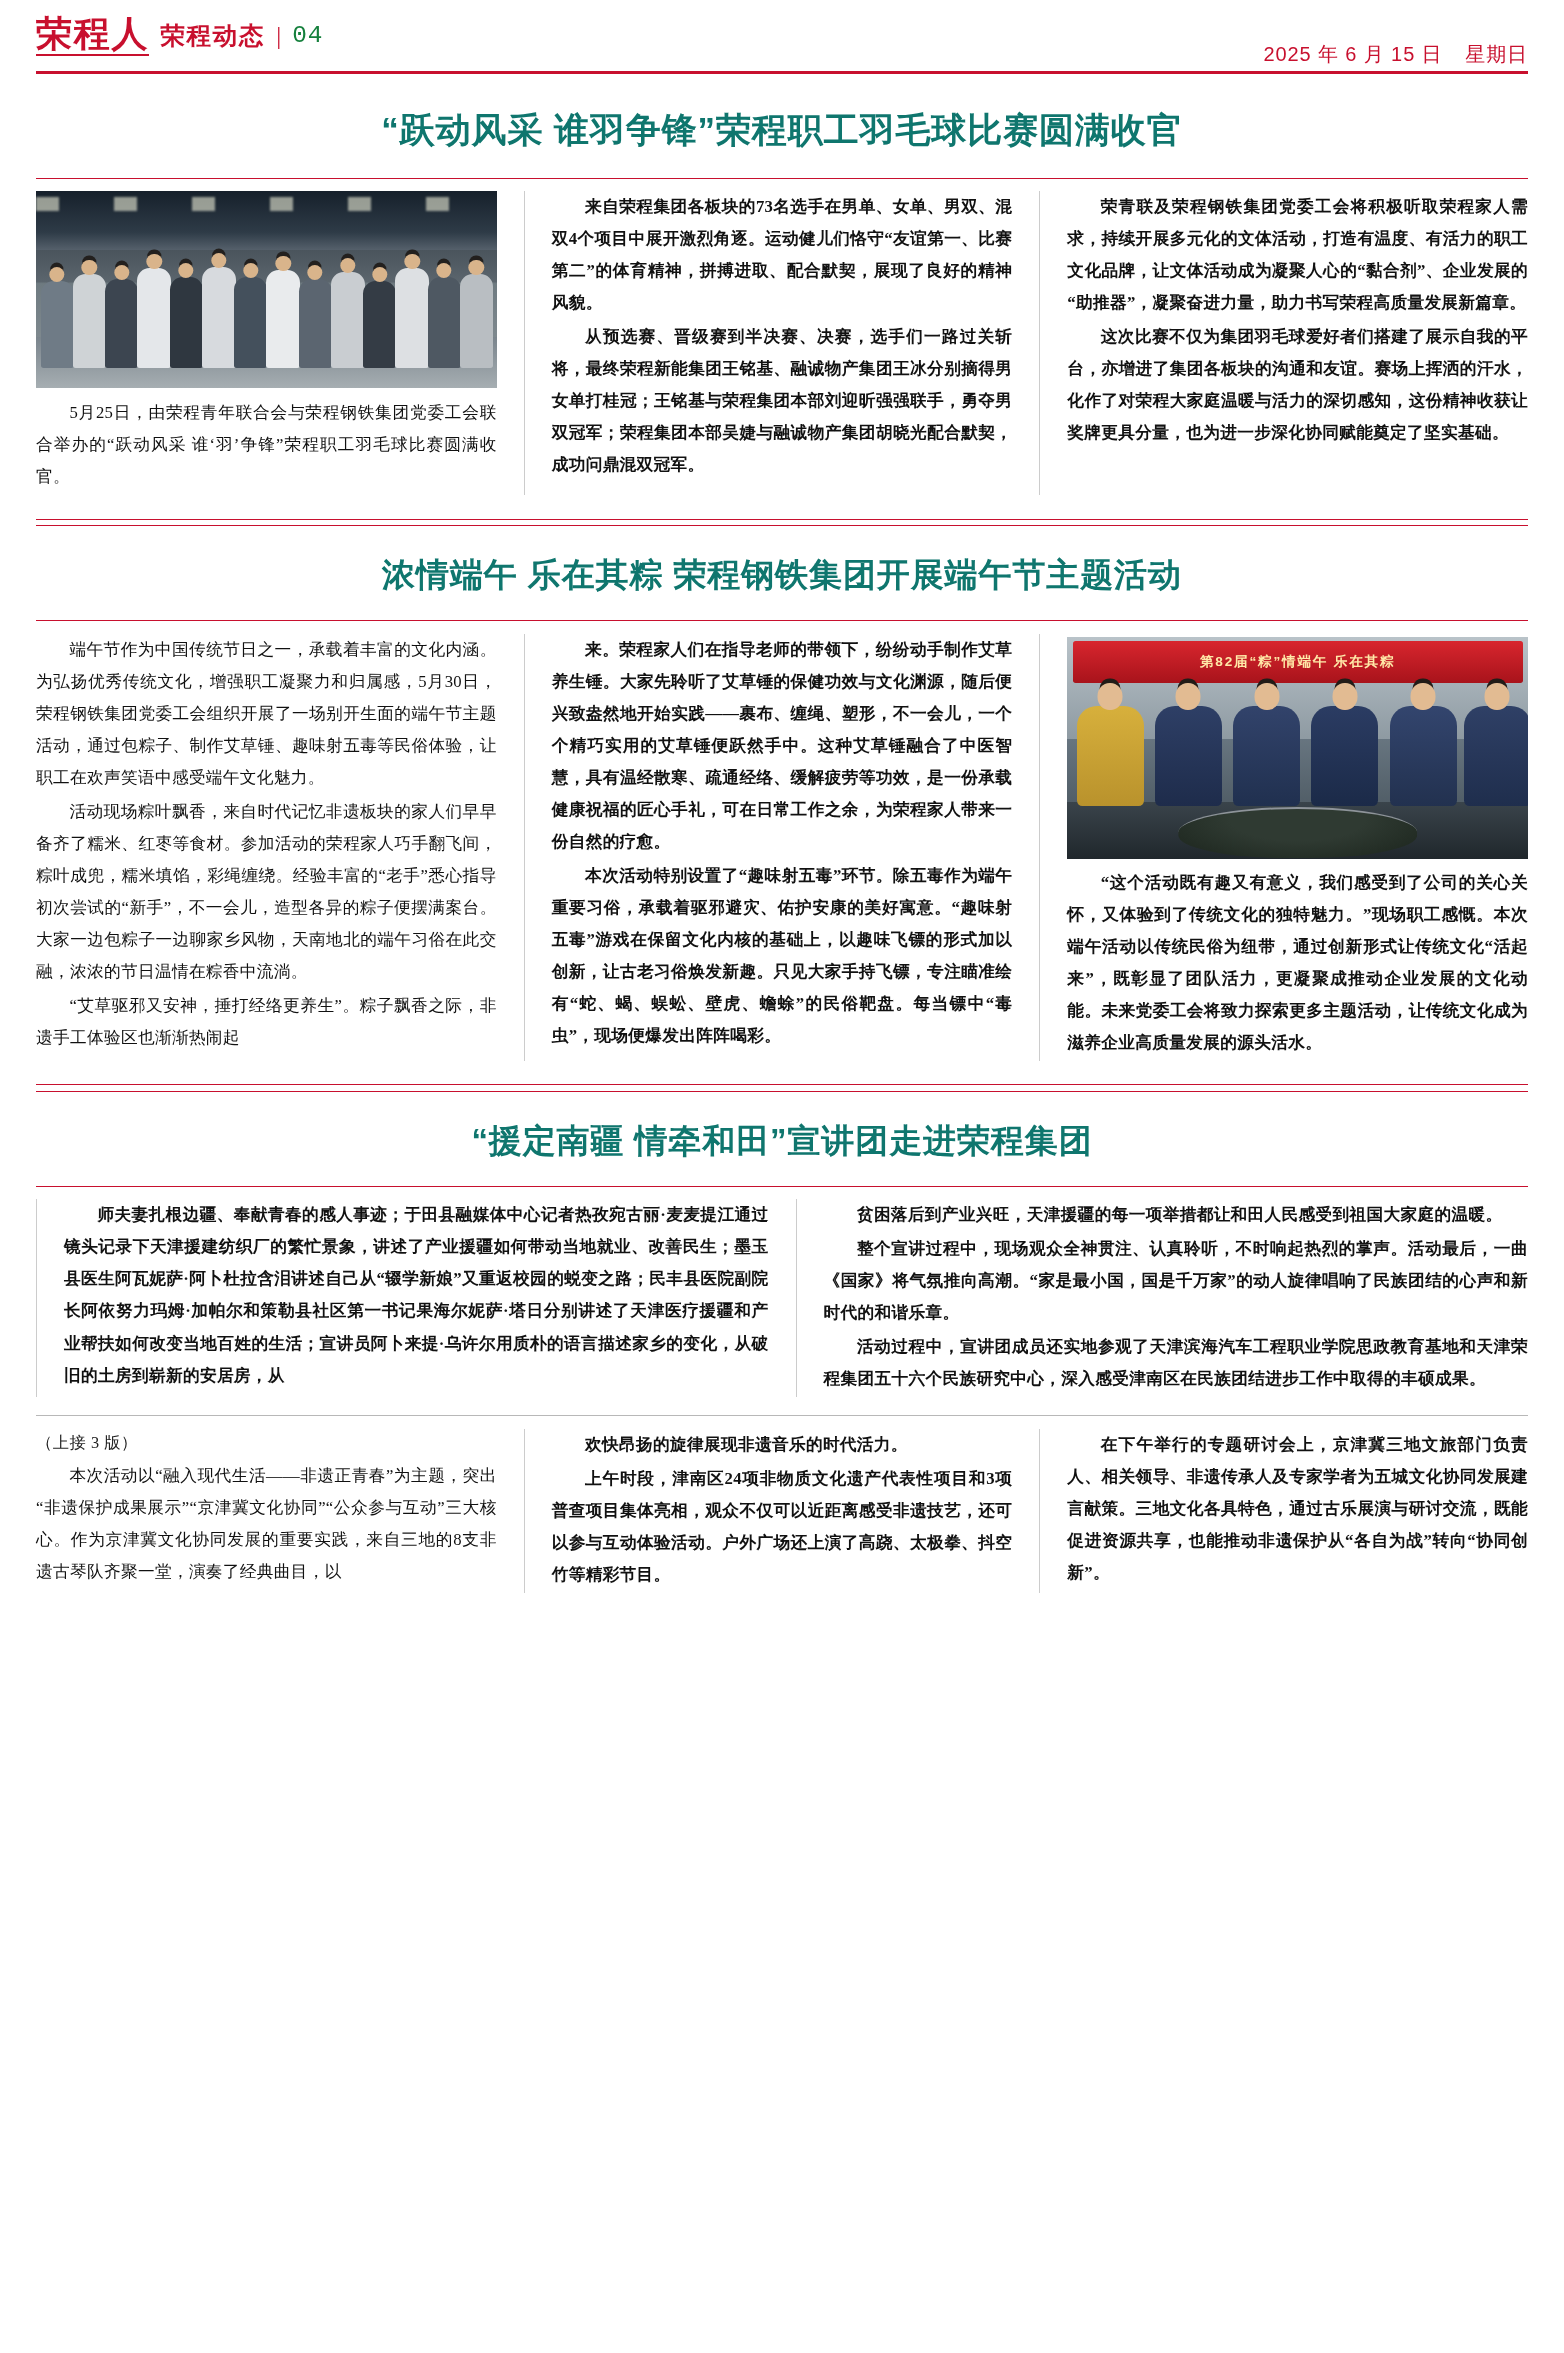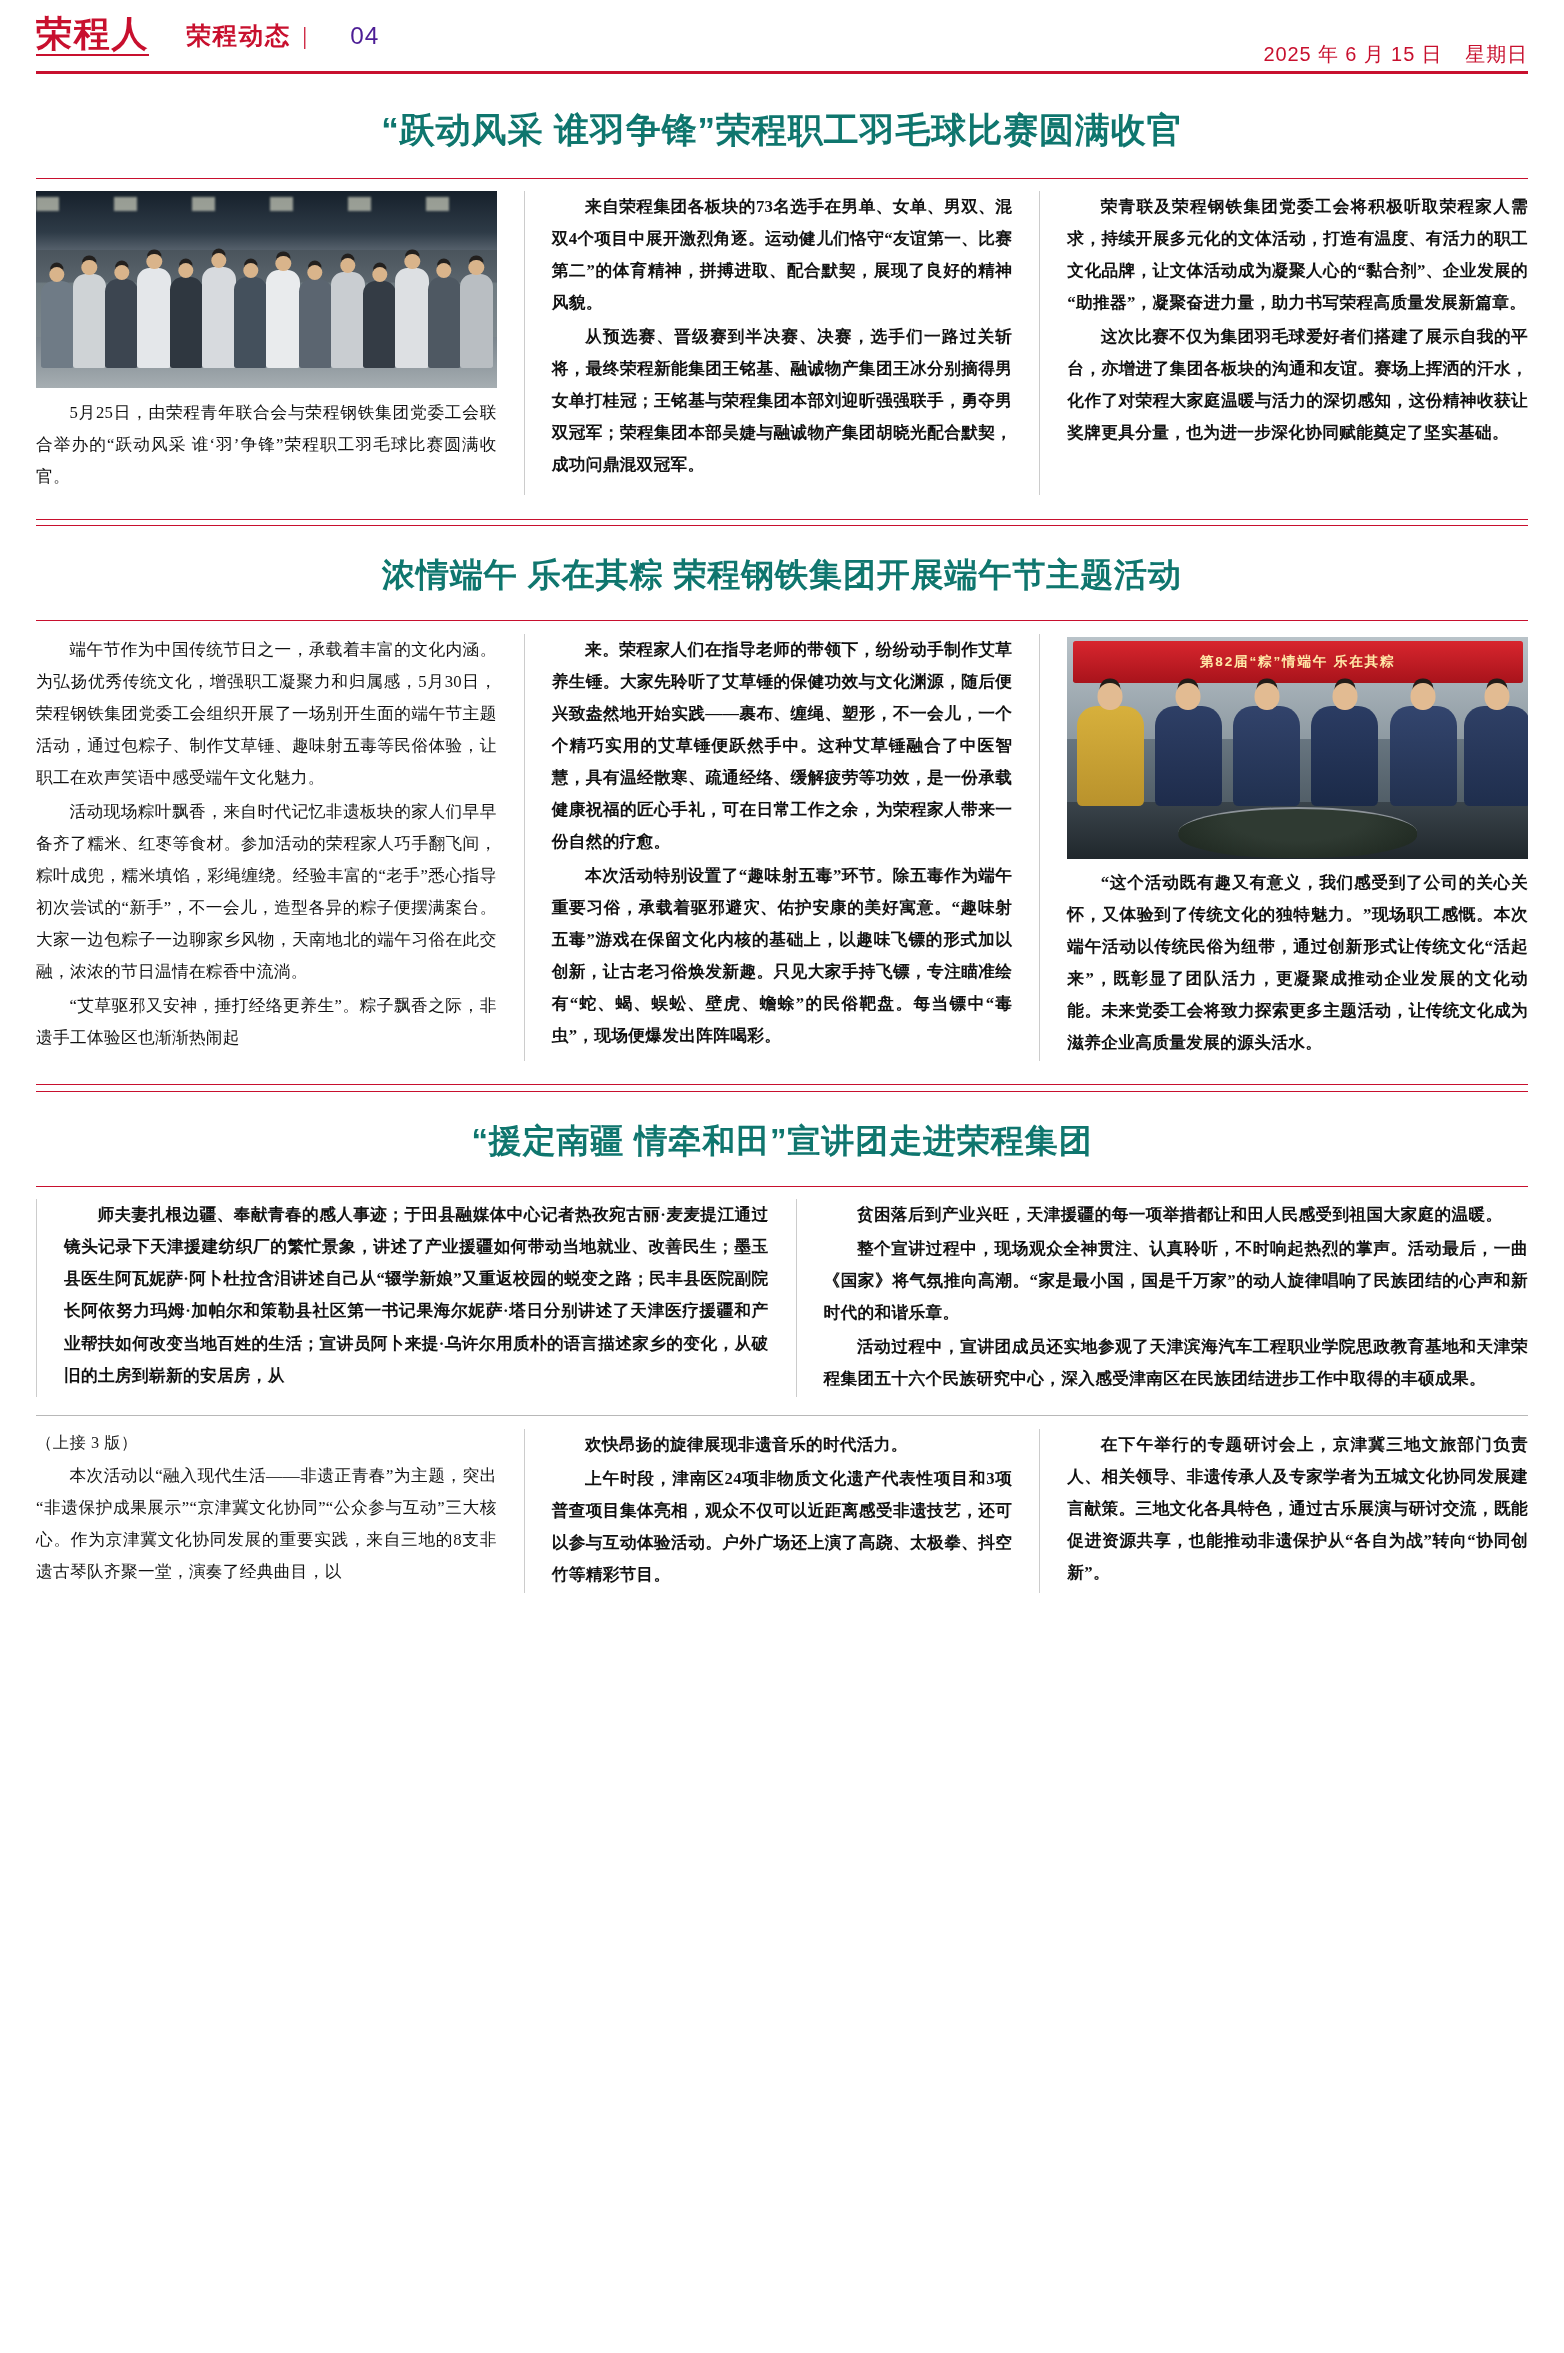--- a/index.html
+++ b/index.html
@@ -40,39 +40,38 @@
     font-family: "DejaVu Serif", serif;
     font-weight: bold;
     font-size: 36px;
     color: #c8102e;
     letter-spacing: 1.8px;
     line-height: 1;
     padding-bottom: 3.6px;
     border-bottom: 2.7px solid #c8102e;
   }
   .section-tag {
-    margin-left: 37px;
+    margin-left: 11px;
     font-family: "Liberation Sans", sans-serif;
     font-weight: bold;
     font-size: 24.4px;
     color: #c8102e;
     letter-spacing: 1.8px;
   }
   .section-divider {
     margin: 0 11px;
     color: #c8102e;
     font-size: 25px;
     line-height: 1;
   }
   .page-num {
-    font-family: Liberation Sans, sans-serif;
+    font-family: Liberation Mono, monospace;
     font-size: 24.4px;
-    color: #4c1d95;
+    color: #15803d;
     letter-spacing: 0.9px;
-    margin-left: 32px;
   }
   .masthead-date {
     margin-left: auto;
     font-family: "Liberation Sans", sans-serif;
     font-size: 20px;
     color: #c8102e;
     letter-spacing: 0.9px;
     margin-top: 37px;
   }
   .masthead-date .weekday { margin-left: 16.3px; }

